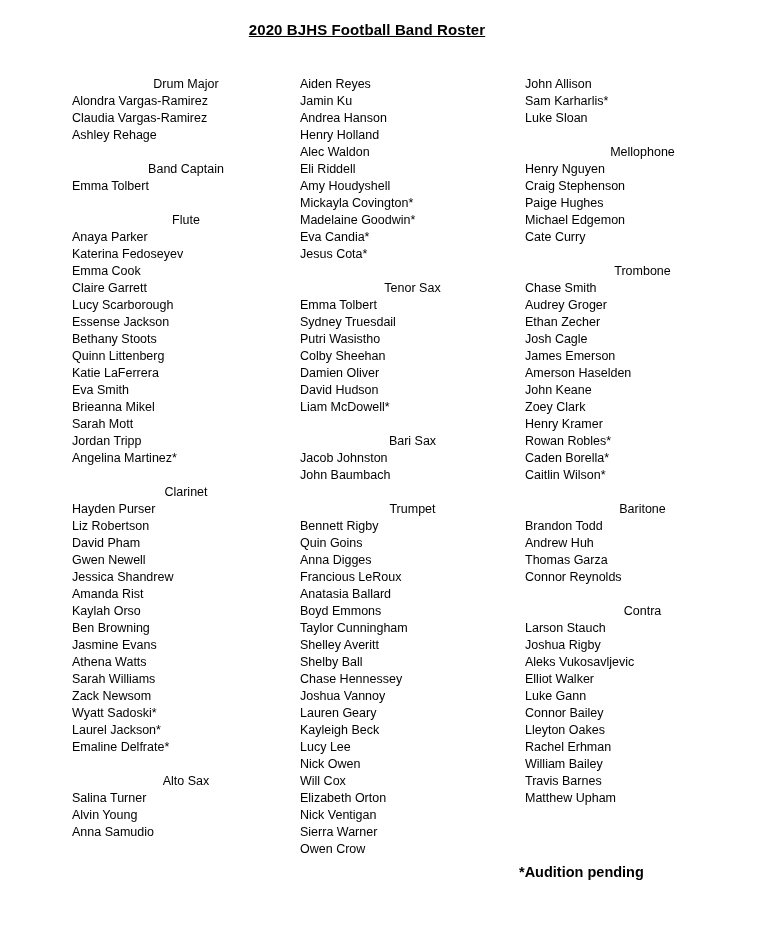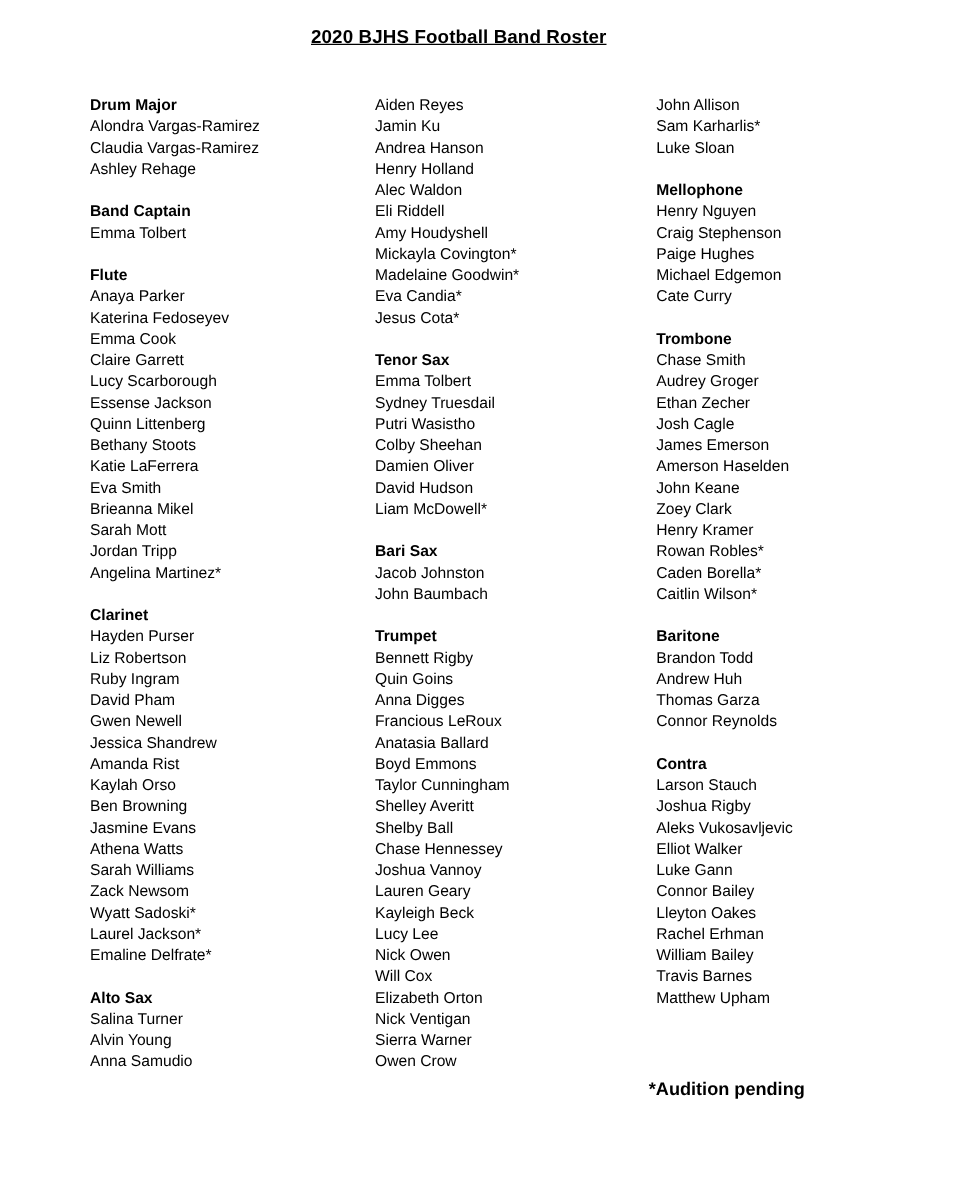--- a/index.html
+++ b/index.html
@@ -36,21 +36,21 @@
   .col { box-sizing: border-box; }
   .col-1 { width: 228px; }
   .col-2 { width: 225px; }
   .col-3 { width: 235px; }
   .line {
     height: 17px;
     line-height: 17px;
     font-size: 12.5px;
     white-space: nowrap;
   }
-  .line.header { font-weight: bold; }
+  .line.header { font-weight: normal; text-align: center; }
   .footnote {
     position: absolute;
     left: 519px;
     top: 864px;
     font-size: 14.5px;
     font-weight: bold;
     white-space: nowrap;
   }
 </style>
 </head>
@@ -68,33 +68,32 @@
       <div class="line header">Band Captain</div>
       <div class="line name">Emma Tolbert</div>
       <div class="line blank"></div>
       <div class="line header">Flute</div>
       <div class="line name">Anaya Parker</div>
       <div class="line name">Katerina Fedoseyev</div>
       <div class="line name">Emma Cook</div>
       <div class="line name">Claire Garrett</div>
       <div class="line name">Lucy Scarborough</div>
       <div class="line name">Essense Jackson</div>
+      <div class="line name">Bethany Stoots</div>
       <div class="line name">Quinn Littenberg</div>
-      <div class="line name">Bethany Stoots</div>
       <div class="line name">Katie LaFerrera</div>
       <div class="line name">Eva Smith</div>
       <div class="line name">Brieanna Mikel</div>
       <div class="line name">Sarah Mott</div>
       <div class="line name">Jordan Tripp</div>
       <div class="line name">Angelina Martinez*</div>
       <div class="line blank"></div>
       <div class="line header">Clarinet</div>
       <div class="line name">Hayden Purser</div>
       <div class="line name">Liz Robertson</div>
-      <div class="line name">Ruby Ingram</div>
       <div class="line name">David Pham</div>
       <div class="line name">Gwen Newell</div>
       <div class="line name">Jessica Shandrew</div>
       <div class="line name">Amanda Rist</div>
       <div class="line name">Kaylah Orso</div>
       <div class="line name">Ben Browning</div>
       <div class="line name">Jasmine Evans</div>
       <div class="line name">Athena Watts</div>
       <div class="line name">Sarah Williams</div>
       <div class="line name">Zack Newsom</div>

